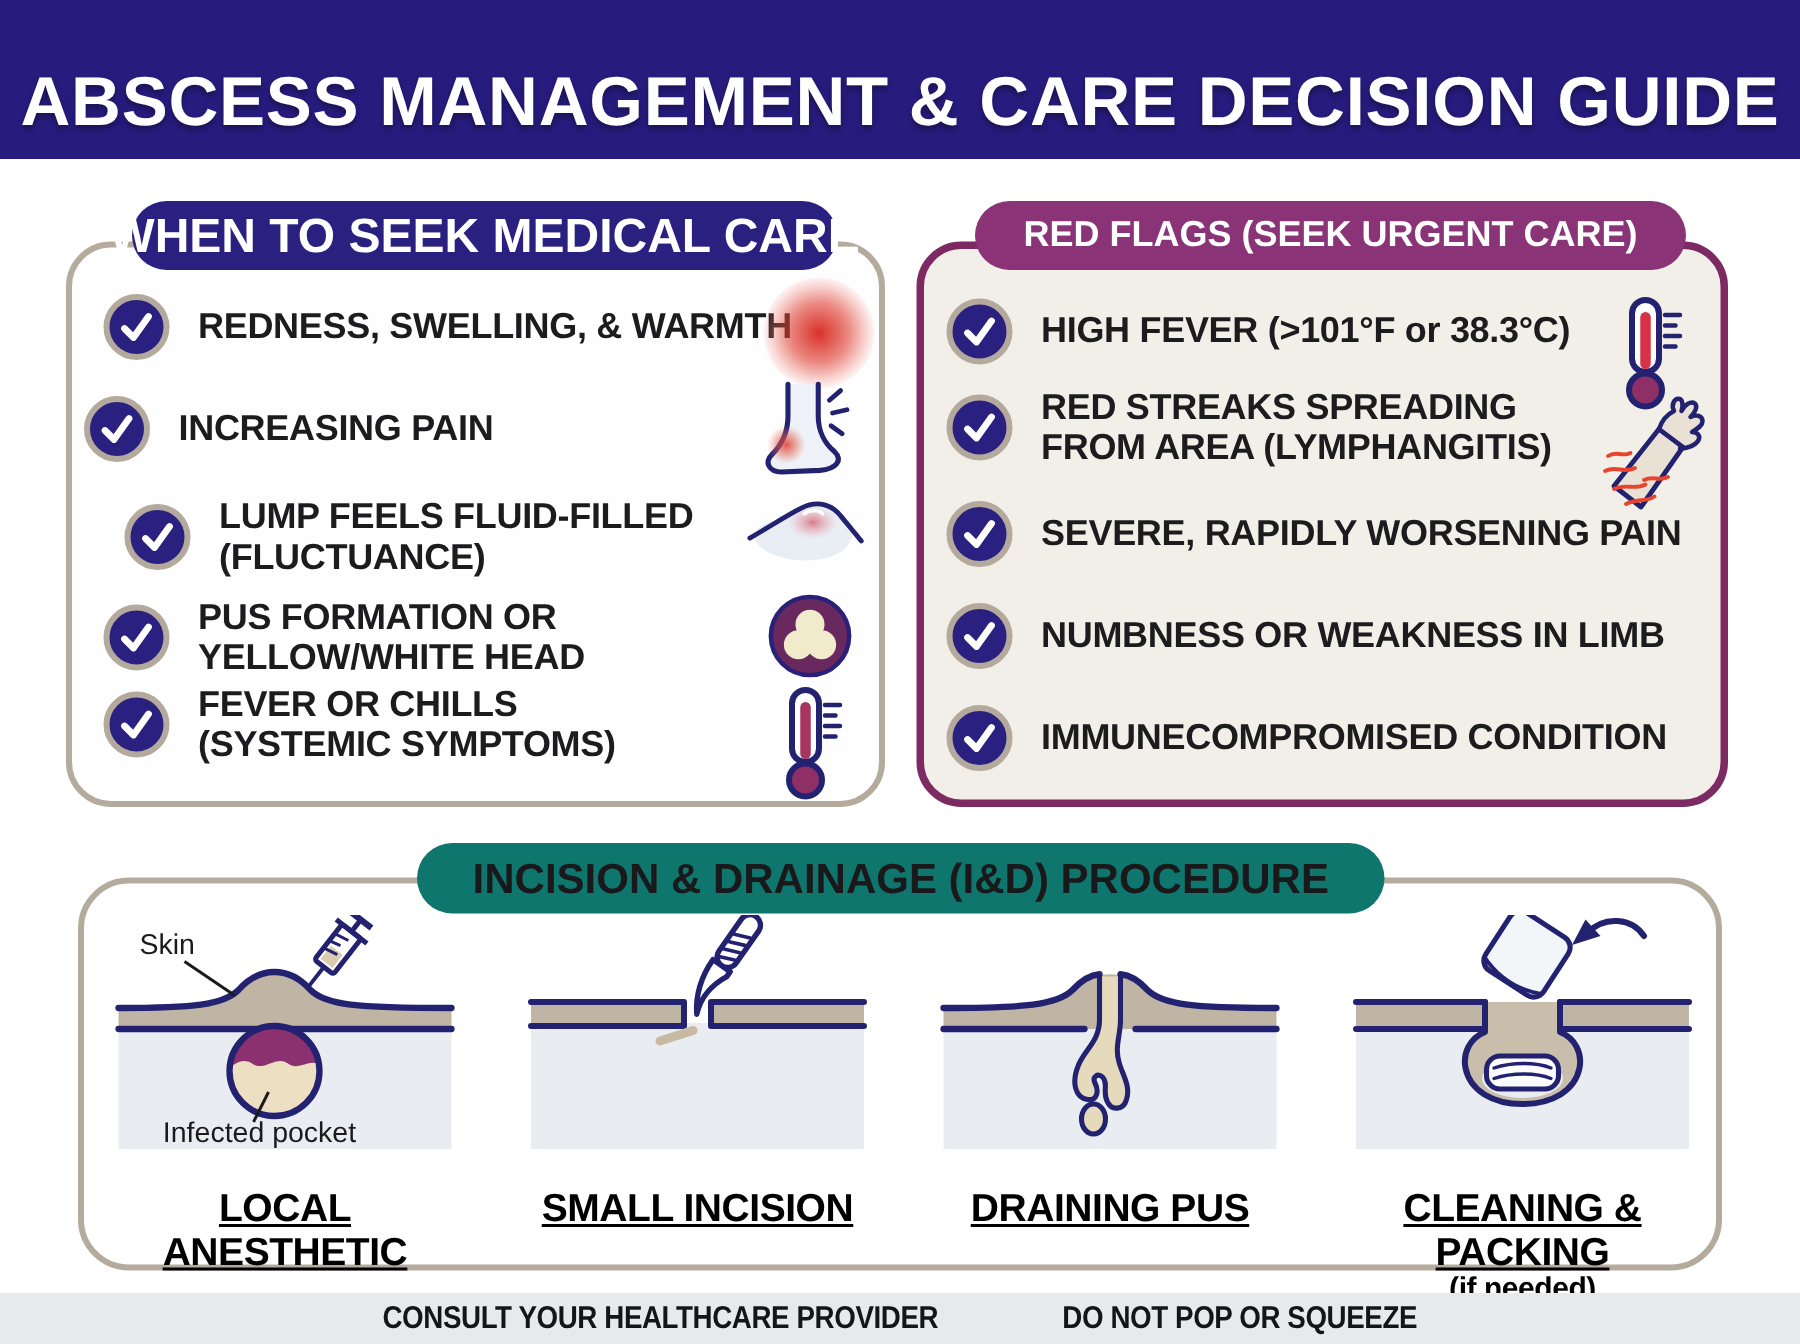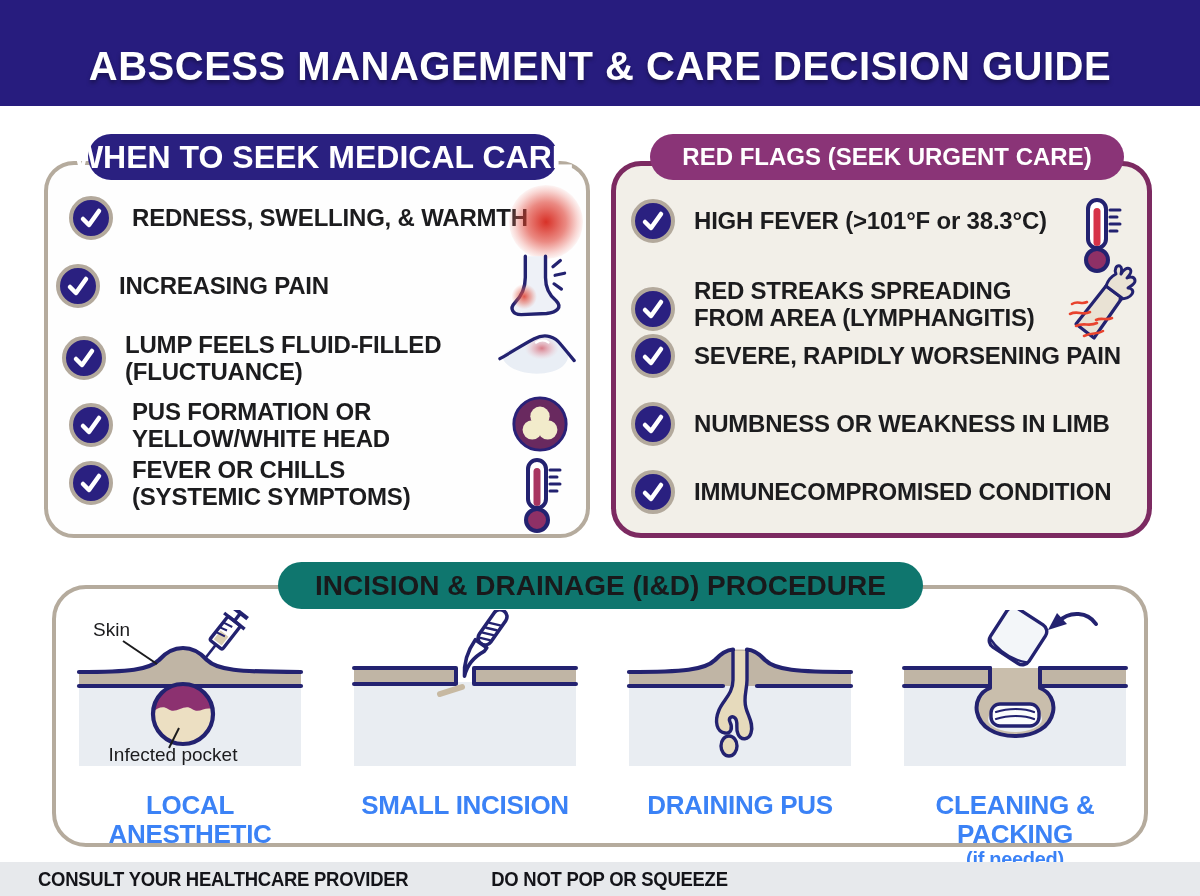--- a/index.html
+++ b/index.html
@@ -2,21 +2,21 @@
 <html><head>
 <meta charset="utf-8">
 <style>
   * { margin:0; padding:0; box-sizing:border-box; }
   body { background:#ffffff; font-family:"Liberation Sans", sans-serif; }
   .page { position:relative; width:1200px; height:896px; background:#ffffff; overflow:hidden; }
 
   
   .banner { position:absolute; left:0; top:0; width:1200px; height:106px;
     background:#271c7e; display:flex; align-items:center; justify-content:center; }
-  .banner-title { color:#ffffff; font-size:40px; font-weight:bold; letter-spacing:.5px;
+  .banner-title { color:#ffffff; font-size:46px; font-weight:bold; letter-spacing:.5px;
     text-shadow:0 3px 4px rgba(0,0,0,.35); white-space:nowrap;margin-top:27px; }
 
   
   .panel { position:absolute; border-radius:30px; }
   .panel-left  { left:44px;  top:161px; width:546px; height:377px; background:#fefefe; border:4px solid #b5ab9d; }
   .panel-right { left:611px; top:161px; width:541px; height:377px; background:#f2efe8; border:5px solid #7c2a61; }
 
   .pill { position:absolute; display:flex; align-items:center; justify-content:center;
     border-radius:26px; font-weight:bold; z-index:5; white-space:nowrap; }
   .pill-left  { left:88px;  top:134px; width:470px; height:46px; background:#2a2080; color:#fff; font-size:32px; }
@@ -33,27 +33,27 @@
   .side-icon { position:absolute; z-index:3; }
   .glow { width:74px; height:74px; border-radius:50%;
     background:radial-gradient(circle, rgba(214,38,28,.95) 0%, rgba(222,60,48,.6) 38%,
       rgba(236,120,110,.3) 60%, rgba(240,150,140,0) 74%); }
 
   
   .proc-box { position:absolute; left:52px; top:585px; width:1096px; height:262px;
     background:#ffffff; border:4px solid #b5ab9d; border-radius:34px; }
   .proc-cell { position:absolute; width:250px; top:610px; height:172px; }
   .proc-label { position:absolute; width:250px; top:791px; text-align:center;
-    font-size:26px; font-weight:bold; color:#3b82f6; letter-spacing:-.3px; line-height:1.1; }
+    font-size:26px; font-weight:bold; color:#000000; letter-spacing:-.3px; line-height:1.1;text-decoration:underline; }
   .proc-sublabel { font-size:20px; font-weight:bold; }
   .proc-svg text { font-family:"Liberation Sans", sans-serif; font-size:19px; fill:#1b1b1d; font-weight:normal; }
 
   
   .footer { position:absolute; left:0; top:862px; width:1200px; height:34px; background:#e7e9ec;
-    display:flex; align-items:center; justify-content:flex-start; padding:0 38px; }
+    display:flex; align-items:center; justify-content:center; padding:0 38px; }
   .footer-text { font-size:21px; font-weight:bold; color:#141419; letter-spacing:-.3px; }
   .footer-text.left  { transform:scaleX(.88); transform-origin:left center; }
   .footer-text.right { transform:scaleX(.88); transform-origin:right center; }
 </style>
 </head>
 <body>
 
 <div class="page">
 
   <div class="banner">
@@ -75,21 +75,21 @@
     <div class="row-text">REDNESS, SWELLING, &amp; WARMTH</div>
   </div>
   <div class="row" style="left:56px; top:264px;">
     <div class="check">
         <svg width="26" height="26" viewBox="0 0 26 26">
           <polyline points="5,14 11,20 21,6" fill="none" stroke="#fff" stroke-width="4.5" stroke-linecap="round" stroke-linejoin="round"></polyline>
         </svg>
       </div>
     <div class="row-text">INCREASING PAIN</div>
   </div>
-  <div class="row" style="left:62px; top:331px;">
+  <div class="row" style="left:83px; top:331px;">
     <div class="check">
         <svg width="26" height="26" viewBox="0 0 26 26">
           <polyline points="5,14 11,20 21,6" fill="none" stroke="#fff" stroke-width="4.5" stroke-linecap="round" stroke-linejoin="round"></polyline>
         </svg>
       </div>
     <div class="row-text">LUMP FEELS FLUID-FILLED
 (FLUCTUANCE)</div>
   </div>
   <div class="row" style="left:69px; top:398px;">
     <div class="check">
@@ -163,21 +163,21 @@
   </div>
 
   <div class="row" style="left:631px; top:199px;">
     <div class="check">
         <svg width="26" height="26" viewBox="0 0 26 26">
           <polyline points="5,14 11,20 21,6" fill="none" stroke="#fff" stroke-width="4.5" stroke-linecap="round" stroke-linejoin="round"></polyline>
         </svg>
       </div>
     <div class="row-text">HIGH FEVER (&gt;101°F or 38.3°C)</div>
   </div>
-  <div class="row" style="left:631px; top:277px;align-items:flex-end;">
+  <div class="row" style="left:631px; top:258px;">
     <div class="check">
         <svg width="26" height="26" viewBox="0 0 26 26">
           <polyline points="5,14 11,20 21,6" fill="none" stroke="#fff" stroke-width="4.5" stroke-linecap="round" stroke-linejoin="round"></polyline>
         </svg>
       </div>
     <div class="row-text">RED STREAKS SPREADING
 FROM AREA (LYMPHANGITIS)</div>
   </div>
   <div class="row" style="left:631px; top:334px;">
     <div class="check">

